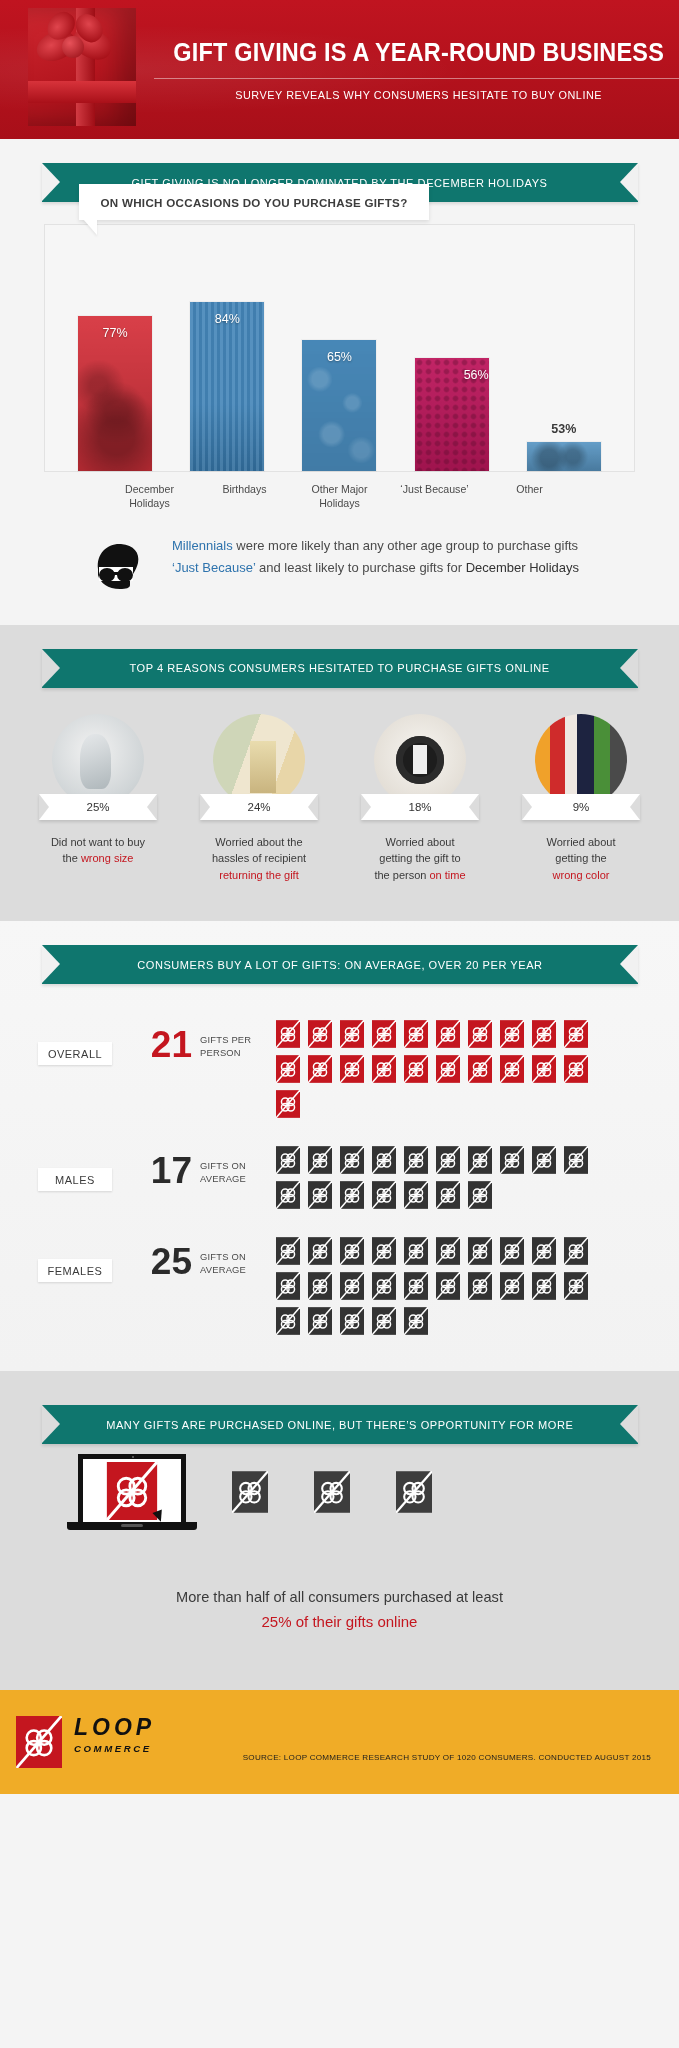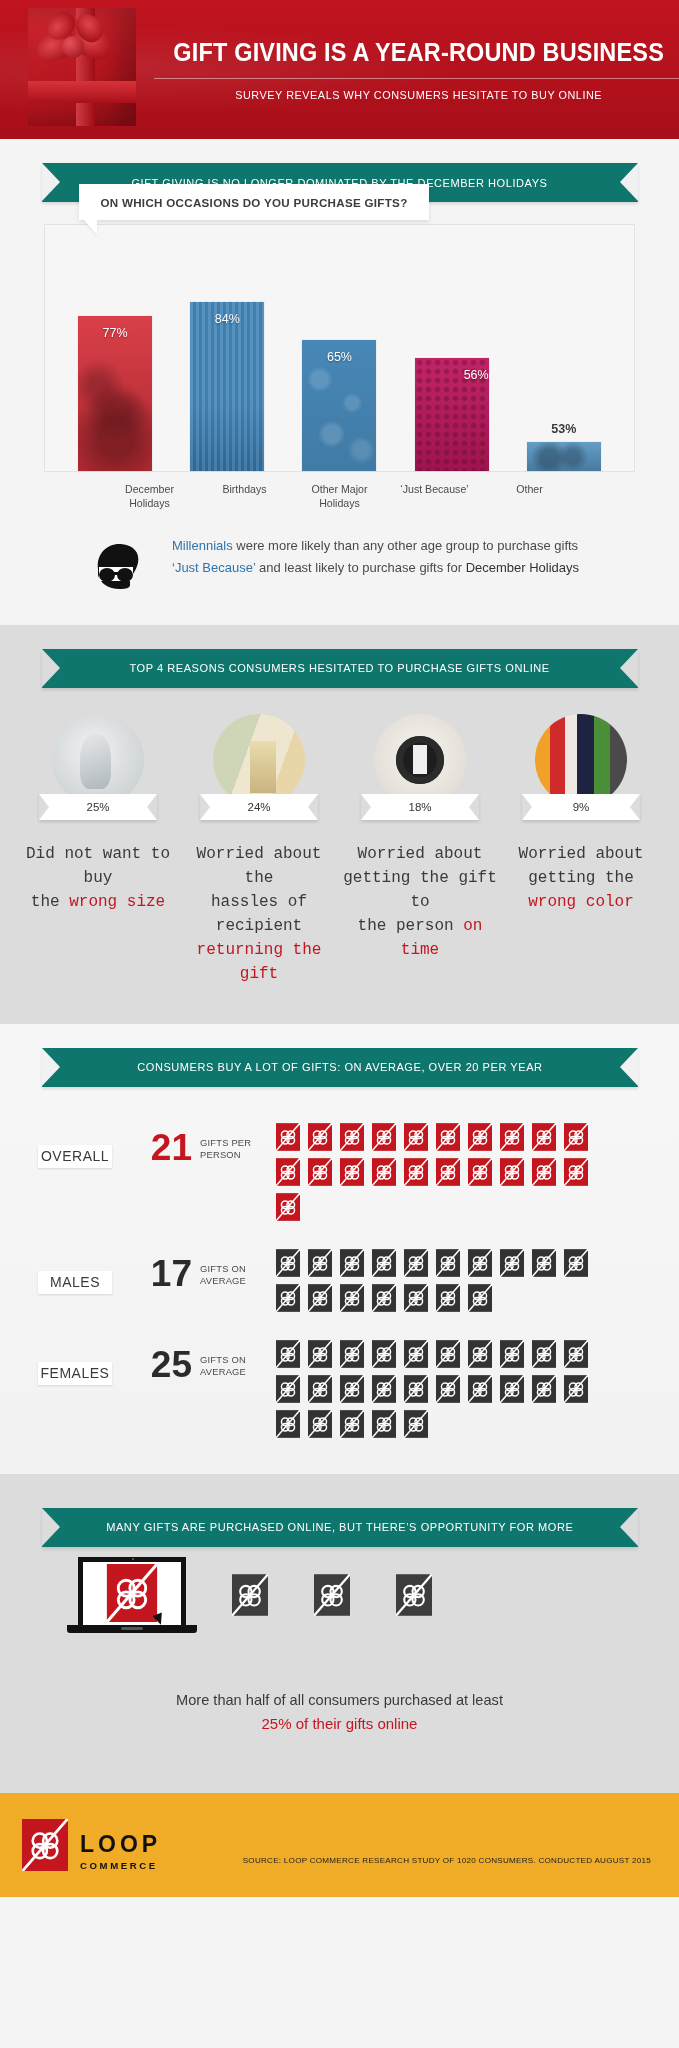--- a/index.html
+++ b/index.html
@@ -255,38 +255,38 @@
   }
   .pct-ribbon:before, .pct-ribbon:after {
     content:""; position:absolute; top:0;
     border-style:solid; border-color:transparent;
     border-width: 13px 0 13px 10px;
   }
   .pct-ribbon:before { left:0; border-left-color:#dcdcdc; }
   .pct-ribbon:after  { right:0; border-width:13px 10px 13px 0; border-right-color:#dcdcdc; }
   .pct-ribbon span { position:relative; z-index:2; }
   .reason-text {
-    margin-top: 22px;
+    margin-top: 14px;
     text-align:center;
-    font-size:16px; line-height:1.5; color:#3a3a3a;font-family:Liberation Mono, monospace;
+    font-size:11px; line-height:1.5; color:#3a3a3a;
   }
   .red { color:#c4161f; }
 
   
   .sec-lightgrad { background: linear-gradient(180deg,#f7f7f7,#f2f2f2); padding-bottom: 36px; }
   .picto-row {
     display:flex; align-items:flex-start;
     padding: 0 30px 0 38px;
     margin-top: 26px;
   }
   .picto-row.first { margin-top: 34px; }
   .tag {
     width: 74px; height:23px; background:#fff;
     display:flex;align-items:center;justify-content:center;
-    font-size:14px; letter-spacing:.5px; color:#3a3a3a;
+    font-size:11px; letter-spacing:.5px; color:#3a3a3a;
     box-shadow:0 1px 2px rgba(0,0,0,.13);
     margin-top: 24px; flex:0 0 74px;
   }
   .bignum {
     font-size: 37px; font-weight:bold; color:#c4161f;
     margin: 8px 0 0 28px; line-height:1;
     width: 52px; text-align:right; flex:0 0 52px;
   }
   .bignum.dk { color:#2b2b2b; }
   .unit {
@@ -337,21 +337,21 @@
   
   .footer {
     height: 104px; background:#f0ac27;
     background-image:
       linear-gradient(120deg, rgba(255,255,255,.18) 0 18%, rgba(255,255,255,0) 18.5%),
       radial-gradient(ellipse at 72% 20%, rgba(255,255,255,.20) 0 12%, rgba(255,255,255,0) 26%),
       radial-gradient(ellipse at 24% 80%, rgba(255,255,255,.12) 0 10%, rgba(255,255,255,0) 24%),
       linear-gradient(180deg,#f3b029,#edа41f);
     display:flex; align-items:center; position:relative;
   }
-  .logo { display:flex; align-items:flex-end; margin-left:22px; }
+  .logo { display:flex; align-items:flex-start; margin-left:16px;font-style:italic; }
   .logo-mark { width:46px; height:52px; background:#c4161f; position:relative; }
   .logo-txt { margin-left:12px; }
   .logo-name { font-size:23px; font-weight:bold; letter-spacing:4px; color:#111; line-height:1; }
   .logo-sub { font-size:9.6px; font-weight:bold; letter-spacing:2.6px; color:#111; margin-top:4px; }
   .source {
     position:absolute; right:28px; bottom:32px;
     font-size:8.1px; letter-spacing:.25px; color:#1d1d1d;
     text-transform:uppercase;
   }
 </style>

